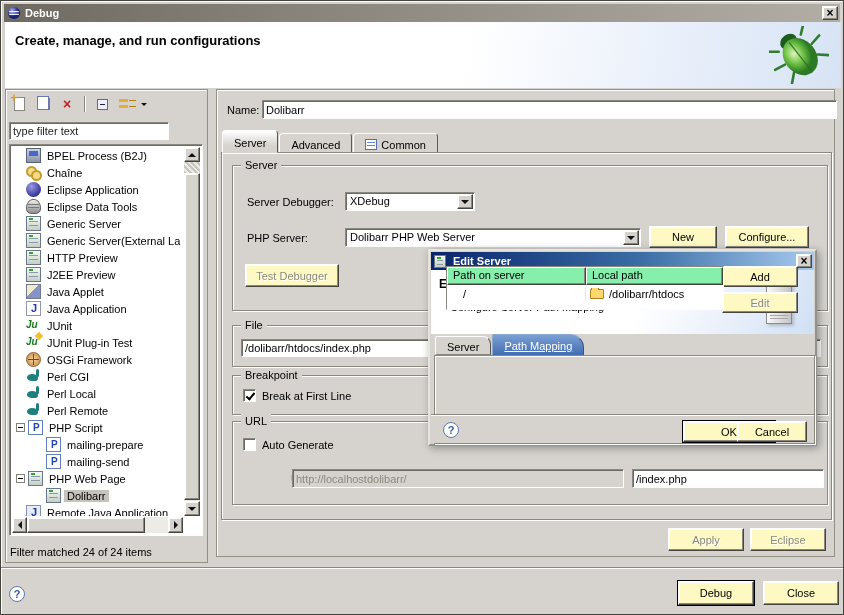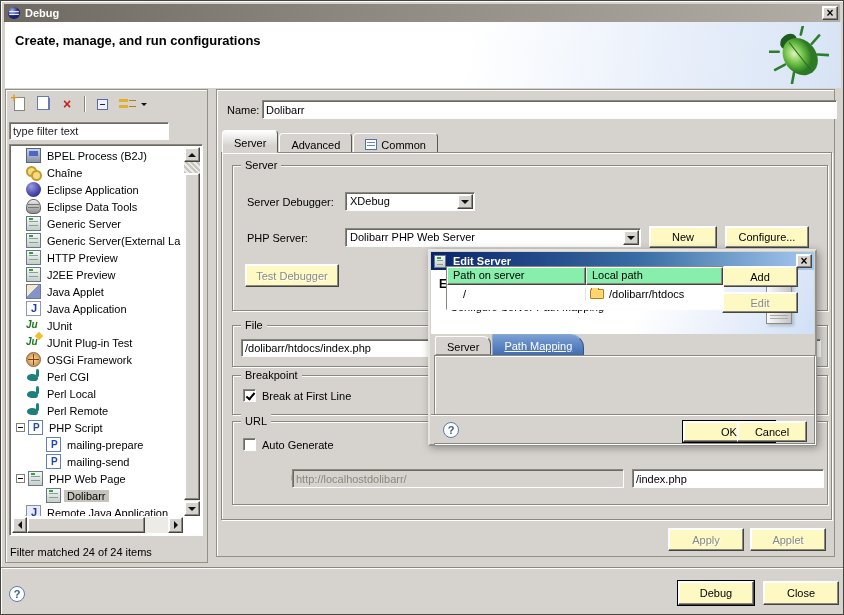--- a/index.html
+++ b/index.html
@@ -442,21 +442,21 @@
           <span class="cb"></span>
           <span>Auto Generate</span>
         </div>
         <span id="lbl-url">URL:</span>
         <input id="url-path" class="flat sunken" value="/index.php" style="">
         <input id="url-base" class="flat sunken" readonly="" value="http://localhostdolibarr/" style="">
       </div>
     </div>
 
     <div id="btn-apply" class="btn disabled">Apply</div>
-    <div id="btn-revert" class="btn disabled">Applet</div>
+    <div id="btn-revert" class="btn disabled">Eclipse</div>
   </div>
 
   <div id="dlg">
     <div id="dlg-title">
       <span class="ticon i-server" style="width:12px;height:13px;"></span>
       <span class="t">Edit Server</span>
       <div id="dlg-close" class="raised">
           <span class="xglyph">×</span>
         </div>
     </div>

